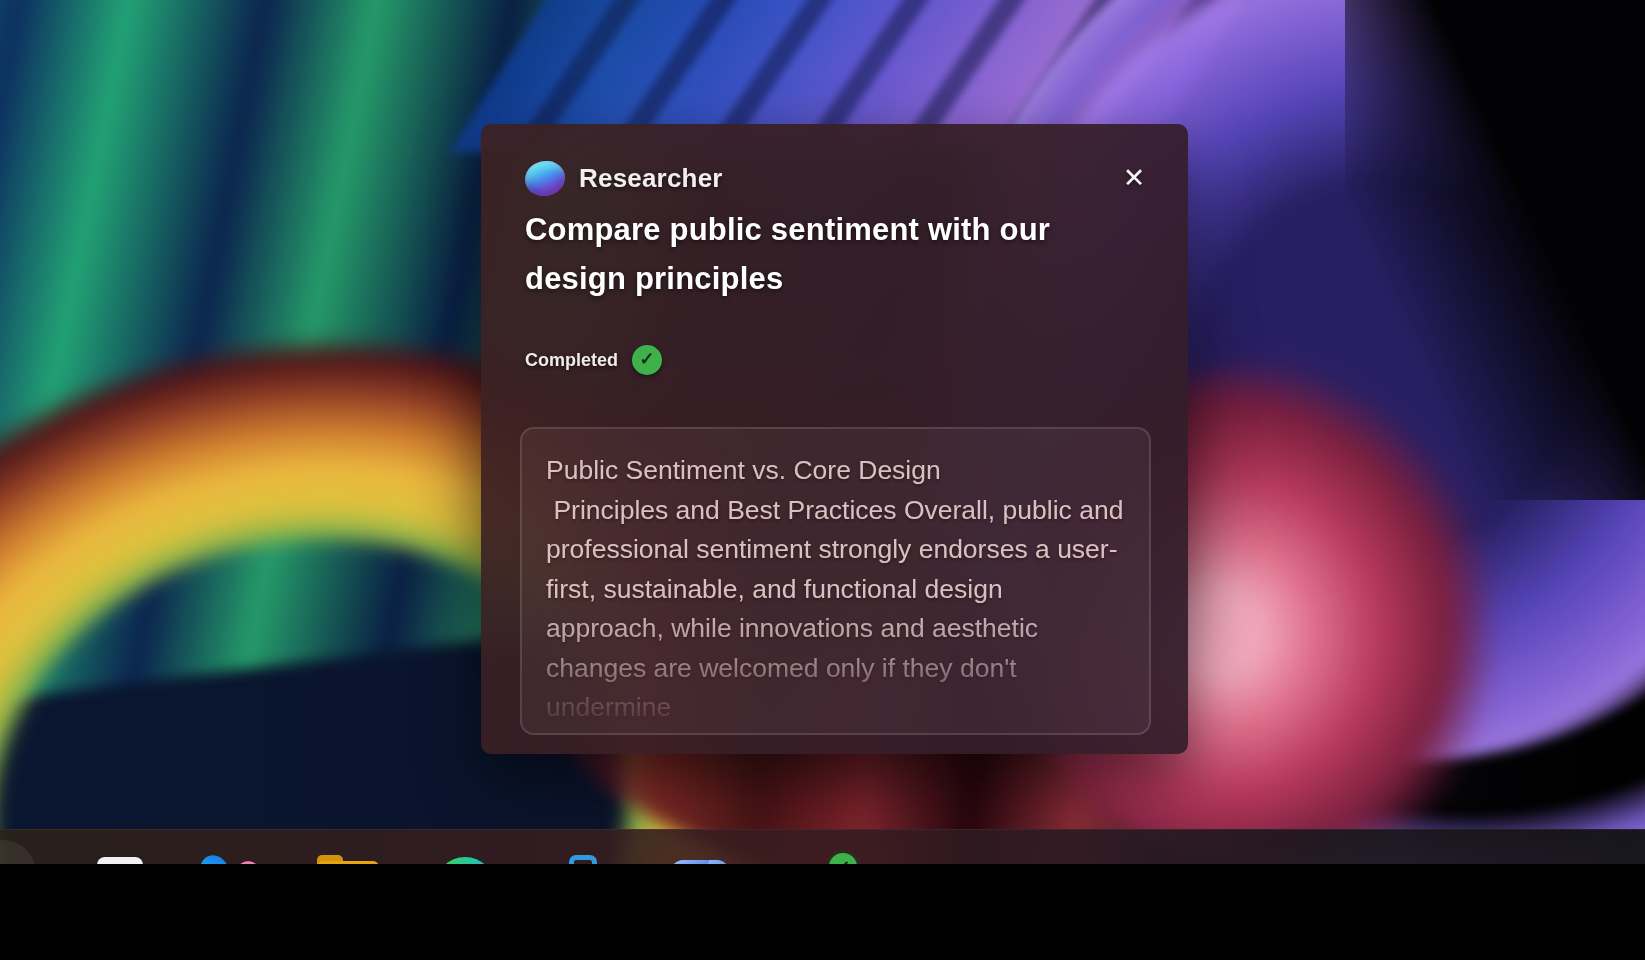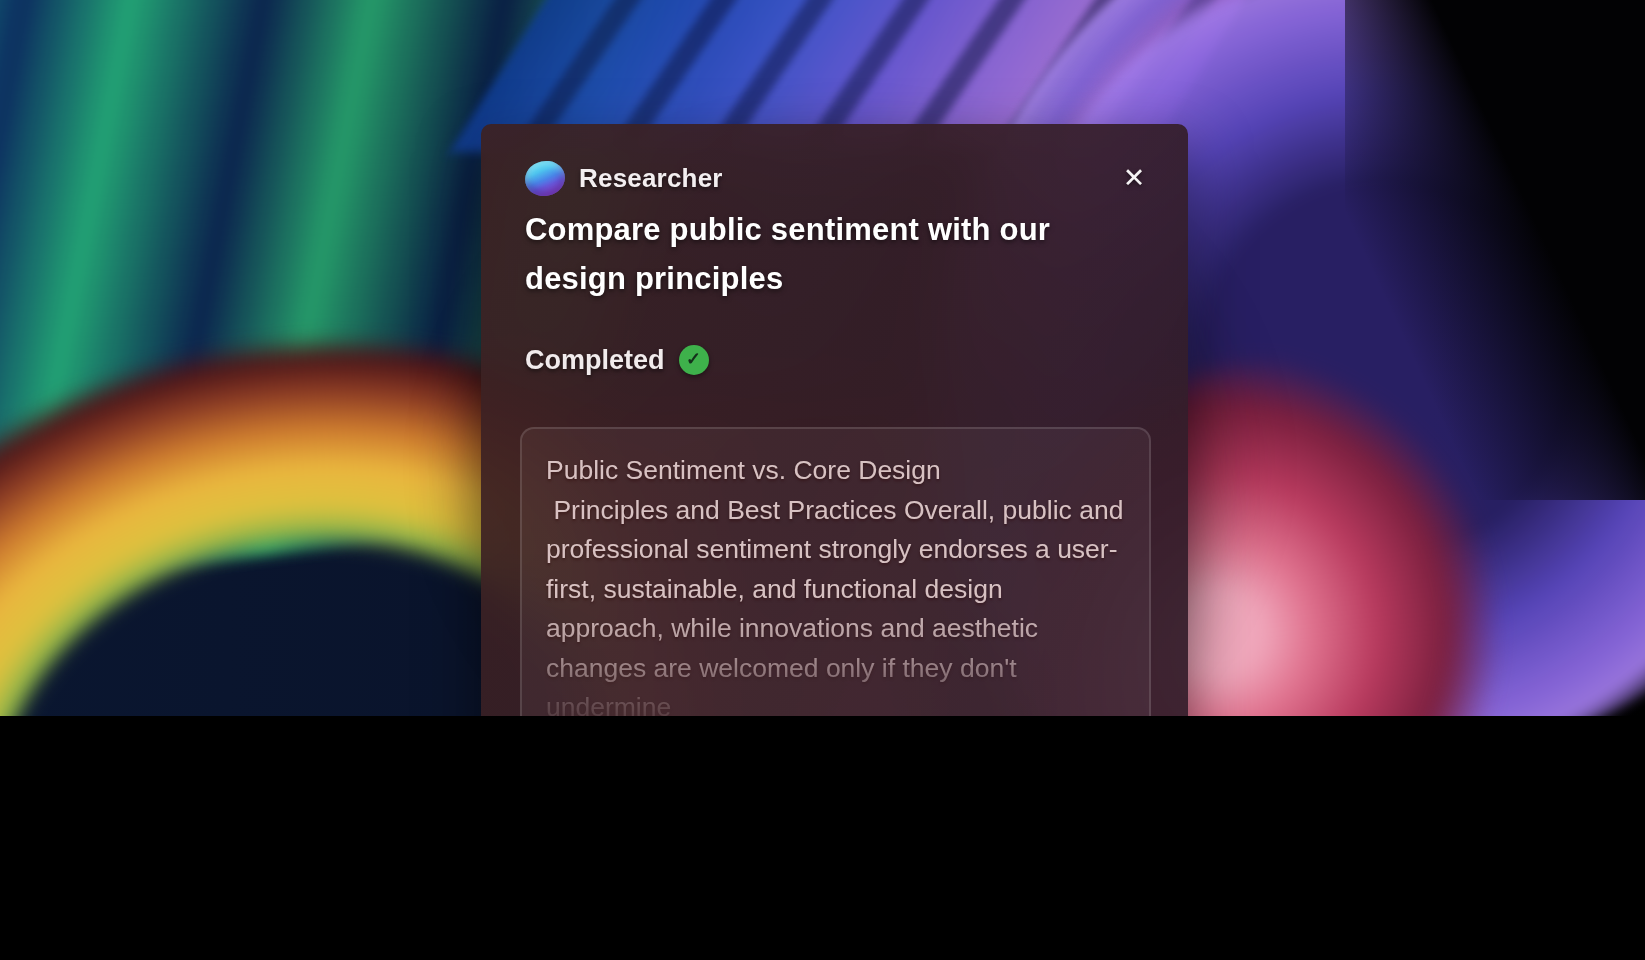--- a/index.html
+++ b/index.html
@@ -1,18 +1,18 @@
 <!DOCTYPE html>
 <html><head>
 <meta charset="utf-8">
 <style>
   * { margin:0; padding:0; box-sizing:border-box; }
   html,body { width:1645px; height:960px; overflow:hidden; background:#000;
               font-family:"Liberation Sans", sans-serif; }
-  .screen { position:relative; width:1645px; height:716px; overflow:hidden; }
+  .screen { position:relative; width:1645px; height:864px; overflow:hidden; }
 
   
   .wallpaper { position:absolute; inset:0; overflow:hidden; background:
       linear-gradient(90deg,#0a1630 0%,#0a1228 55%,#05060a 78%,#000 100%); }
   .wp { position:absolute; }
   .wp-stripes { left:-8%; top:-10%; width:72%; height:84%; transform:rotate(-7deg);
       filter:blur(7px); opacity:.97; border-radius:0 0 45% 0;
       background:linear-gradient(108deg,#1b55c0 0%,#1a9a8a 6%,#0d2f62 14%,#23a877 22%,
         #0c2450 32%,#26a06b 40%,#0a1e44 50%,#2a8f63 58%,#0b254e 66%,#114076 76%,
         #0a1838 86%, rgba(10,20,50,0) 96%); }
@@ -65,21 +65,21 @@
       color:#f3eef0; letter-spacing:.2px; text-shadow:0 2px 4px rgba(0,0,0,.55); }
   .close-btn { position:absolute; right:0; top:0; width:36px; height:36px; border:none;
       background:transparent; color:#f5f3f4; font-size:27px; line-height:36px;
       text-align:center; cursor:default; font-family:"Liberation Sans",sans-serif;
       text-shadow:0 2px 4px rgba(0,0,0,.5); }
   .title { position:absolute; left:44px; top:81px; width:610px; font-size:31px;
       line-height:49px; font-weight:700; color:#ffffff; letter-spacing:.2px;
       text-shadow:0 2px 5px rgba(0,0,0,.55); }
   .status-row { position:absolute; left:44px; top:219px; height:34px; display:flex;
       align-items:center; gap:14px; }
-  .status-text { font-size:27px; font-weight:600; color:#f1ebec;
+  .status-text { font-size:18px; font-weight:600; color:#f1ebec;
       text-shadow:0 2px 4px rgba(0,0,0,.55); }
   .check-circle { width:30px; height:30px; border-radius:50%; background:#3eb14b;
       display:flex; align-items:center; justify-content:center;
       box-shadow:0 2px 5px rgba(0,0,0,.4); }
   .check-circle i { font-style:normal; font-weight:700; font-size:18px; color:#14301b;
       transform:translateY(-1px); }
   .result-box { position:absolute; left:39px; top:303px; width:631px; height:308px;
       border-radius:14px; border:2px solid rgba(255,255,255,.13);
       background:rgba(255,244,244,.05); overflow:hidden; }
   .result-text { padding:22px 24px 0; font-size:26.5px; line-height:39.5px;

